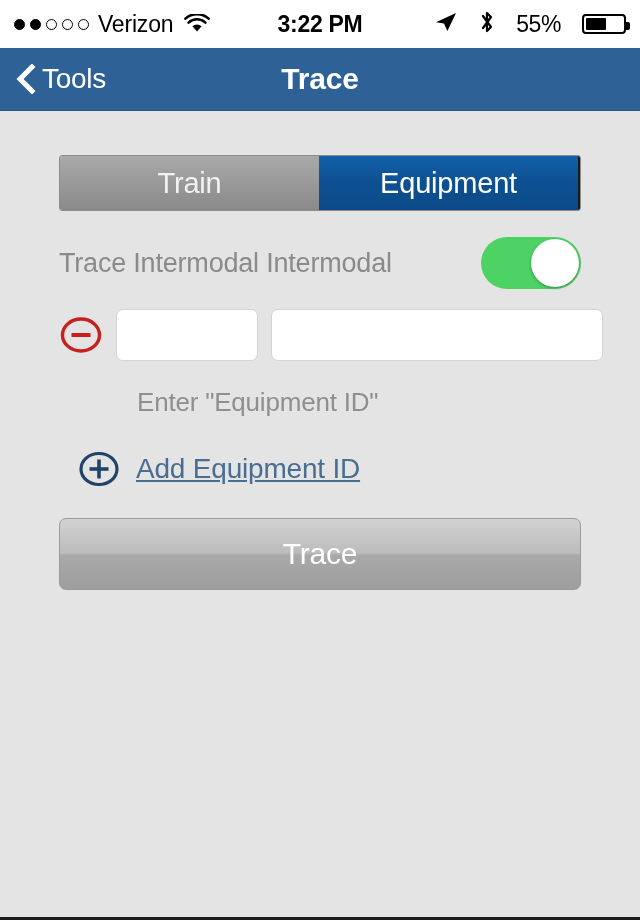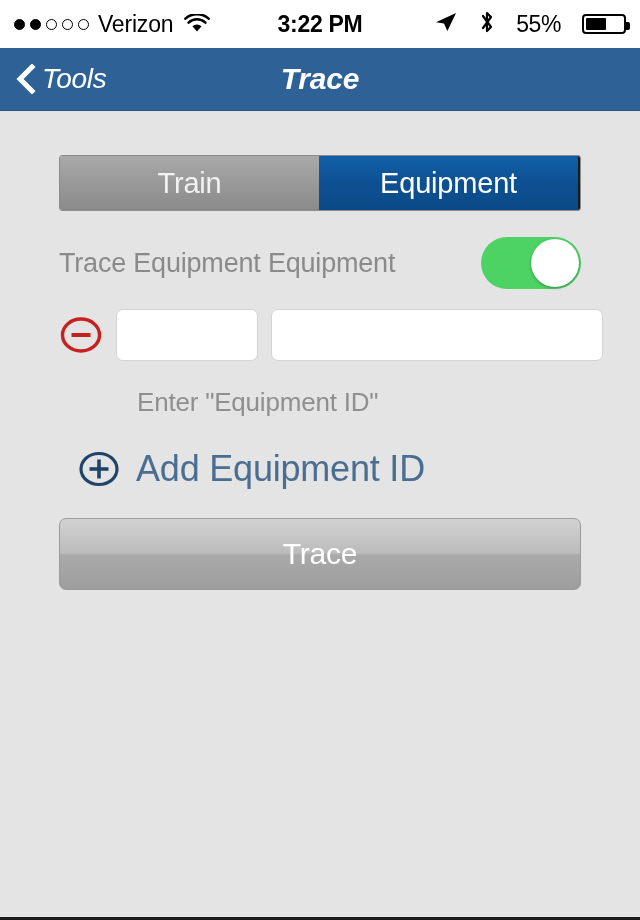--- a/index.html
+++ b/index.html
@@ -39,21 +39,20 @@
     content: ""; position: absolute; right: -6px; top: 6px;
     width: 4px; height: 8px; background: #000; border-radius: 0 2px 2px 0;
   }
   .battery .fill { height: 100%; background: #000; border-radius: 1px; }
 
   
   .navbar {
     height: 63px; background: #2e6296;
     display: flex; align-items: center; position: relative;
     border-bottom: 1px solid #27537f;
-    font-style: italic;
   }
   .back-btn {
     display: flex; align-items: center; gap: 6px;
     padding: 0 10px 0 16px; cursor: pointer;
   }
   .chev { width: 20px; height: 30px; }
   .back-label { color: #fff; font-size: 28px; letter-spacing: -0.3px; }
   .nav-title {
     position: absolute; left: 0; right: 0; text-align: center;
     color: #fff; font-size: 30px; font-weight: bold; letter-spacing: -0.2px;
@@ -112,21 +111,21 @@
   .hint {
     margin-top: 26px; margin-left: 78px;
     font-size: 26px; color: #8f8f8f; letter-spacing: -0.2px;
   }
 
   .add-row {
     margin-top: 30px; margin-left: 19px;
     display: flex; align-items: center; gap: 16px; cursor: pointer;
   }
   .plus-icon { width: 42px; height: 42px; flex: none; }
-  .add-label { font-size: 36px; color: #4a6e91; letter-spacing: -0.2px; }
+  .add-label { font-size: 28px; color: #4a6e91; letter-spacing: -0.2px; text-decoration: underline; }
 
   .trace-btn {
     margin-top: 28px; height: 72px; width: 100%;
     border-radius: 7px; border: 1px solid #9a9a9a;
     background: linear-gradient(180deg, #d2d2d2 0%, #bcbcbc 48%, #a9a9a9 52%, #9e9e9e 100%);
     color: #fff; font-size: 30px; letter-spacing: -0.2px;
     font-family: "Liberation Sans", sans-serif; cursor: pointer;
   }
 
   .bottom-line {
@@ -191,21 +190,21 @@
   </div>
 
   <div class="content">
 
     <div class="segmented">
       <div class="seg unselected">Train</div>
       <div class="seg selected">Equipment</div>
     </div>
 
     <div class="toggle-row">
-      <span class="toggle-label">Trace Equipment Equipment</span>
+      <span class="toggle-label">Trace Intermodal Intermodal</span>
       <span class="switch">
         <span class="knob"></span>
       </span>
     </div>
 
     <div class="id-row">
       <span class="minus-icon">
         <svg width="44" height="44" viewBox="0 0 44 44">
           <ellipse cx="22" cy="22" rx="18.5" ry="16" stroke="#c8201e" stroke-width="3.4" fill="none"></ellipse>
           <line x1="12.5" y1="22" x2="31.5" y2="22" stroke="#c8201e" stroke-width="4" stroke-linecap="butt"></line>

